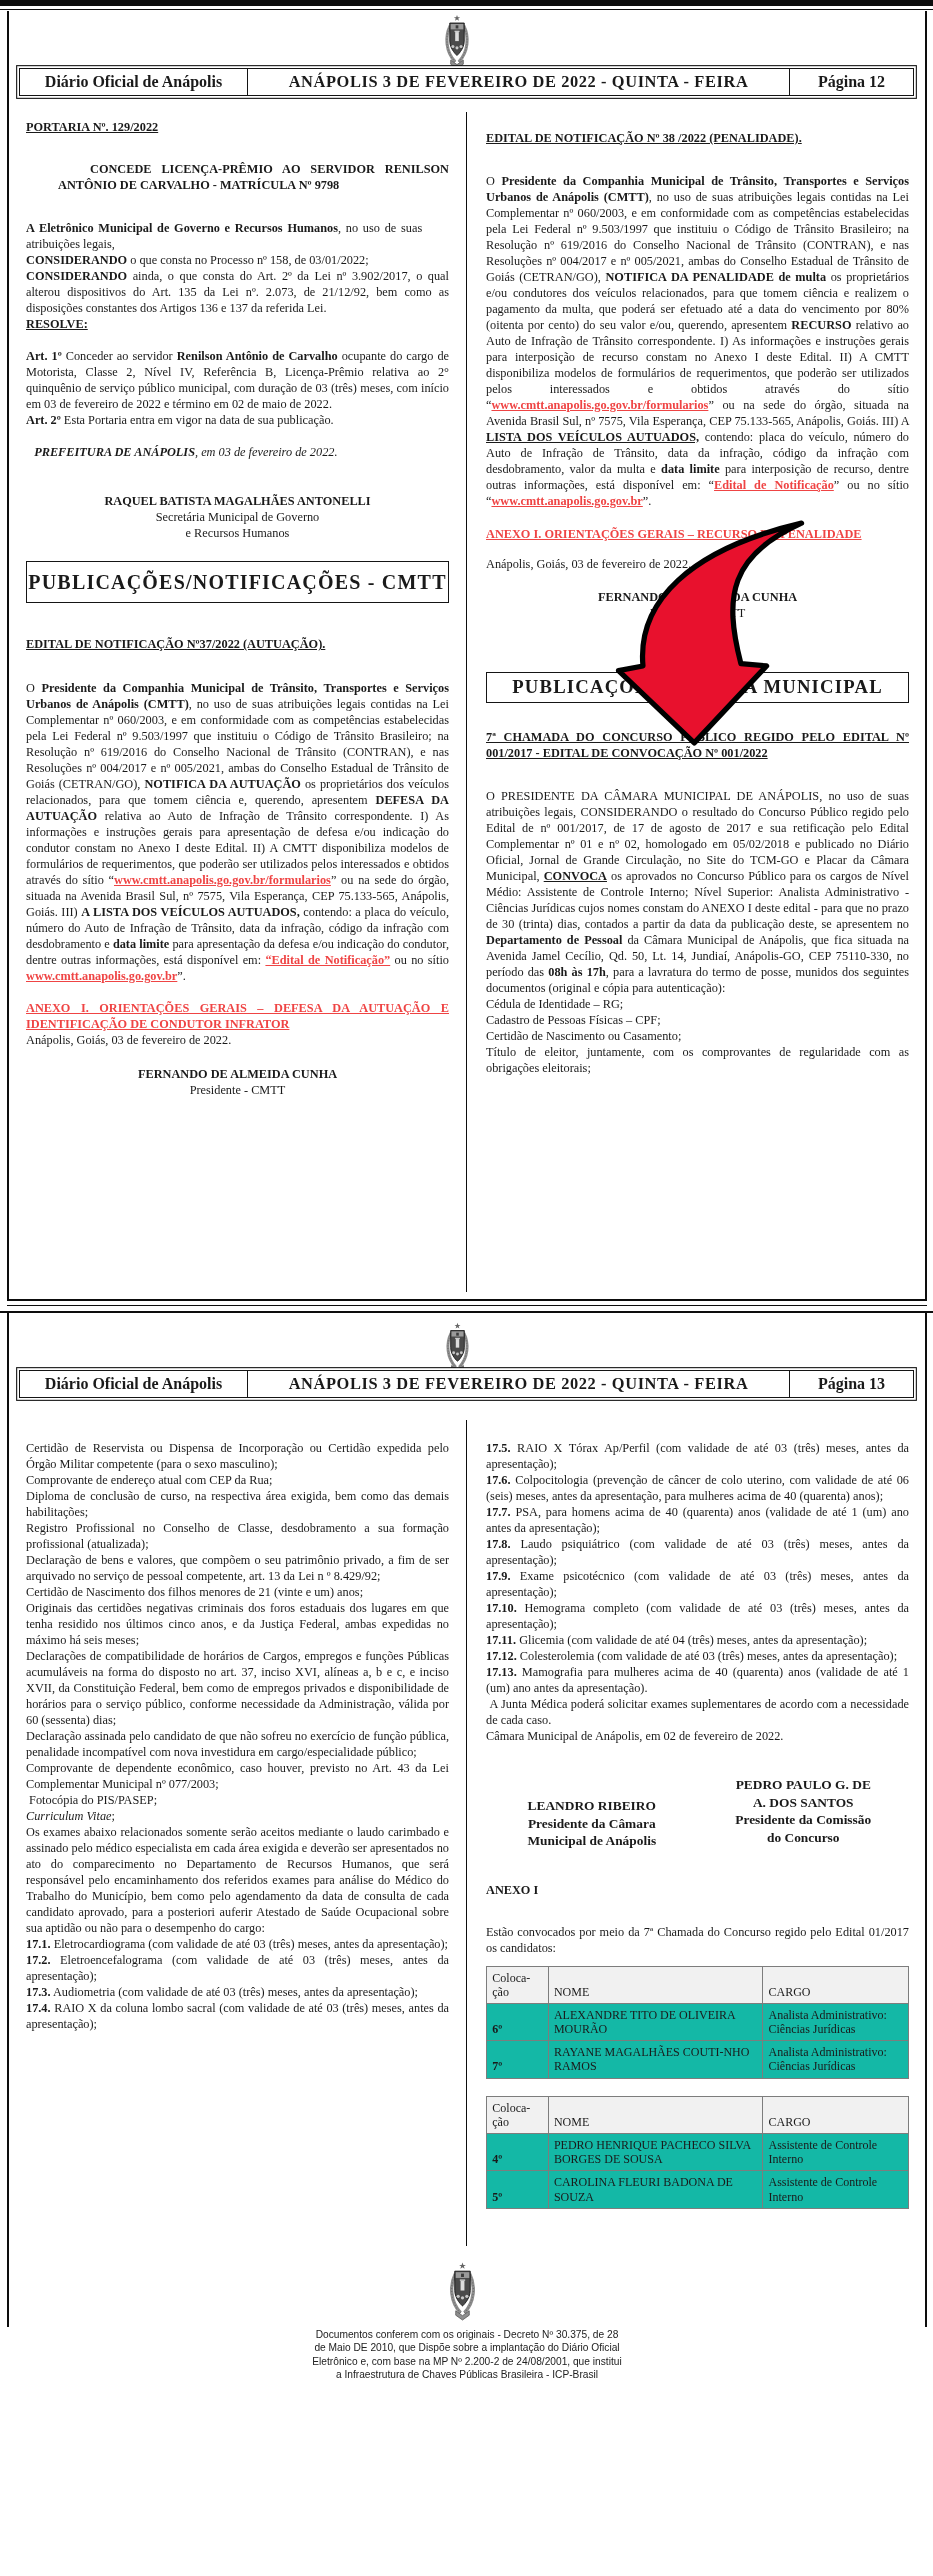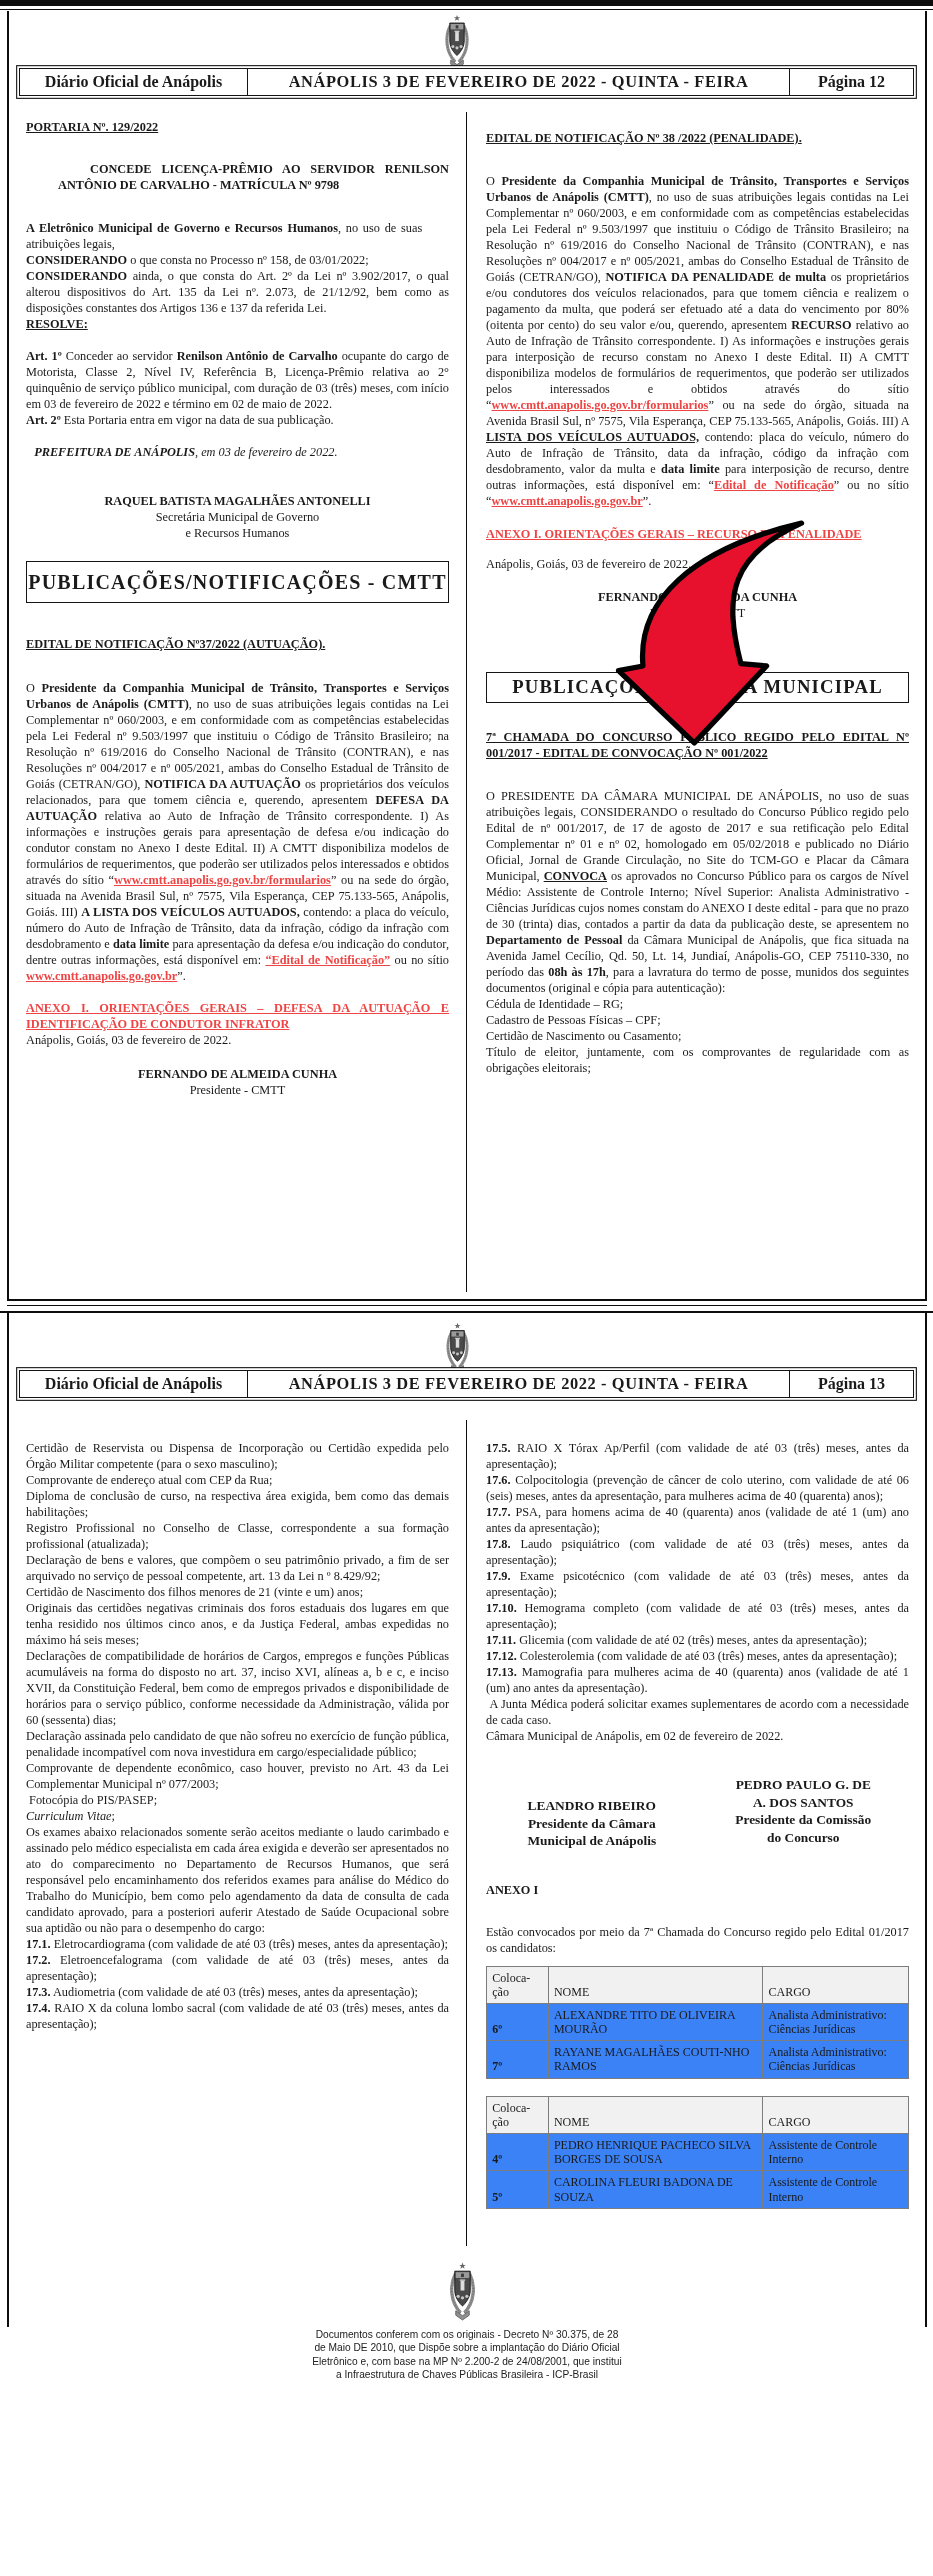--- a/index.html
+++ b/index.html
@@ -25,21 +25,21 @@
           justify-content:center;font-weight:bold;letter-spacing:1.2px;
           text-align:center;white-space:nowrap;}
   .sb{font-weight:bold}.su{text-decoration:underline}
   .sg{color:#ef4444}.si{font-style:italic}
   .sigrow{display:flex;font-weight:bold;font-size:13.4px;line-height:17.5px;text-align:center;}
   .sigcol{flex:1;padding:0 8.2px;}
   .sigl{padding-top:21px;}
   .doc-table{border-collapse:collapse;width:100%;font-size:12px;line-height:14.6px;}
   .doc-table th,.doc-table td{border:1.2px solid #7d7d7d;padding:3.5px 5.3px;text-align:left;}
   .doc-table th{background:#f1f1f1;font-weight:normal;vertical-align:bottom;}
-  .doc-table td{vertical-align:top;background:#3b82f6;}
+  .doc-table td{vertical-align:top;background:#14b8a6;}
   .doc-table th:first-child,.doc-table td:first-child{width:50px;}
   .doc-table th:nth-child(2),.doc-table td:nth-child(2){width:203px;}
   .doc-table td:first-child{vertical-align:bottom;font-weight:bold;}
   .emblem{position:absolute;}
   .footer-note{position:absolute;text-align:center;
       font-family:"Liberation Sans",sans-serif;font-size:10.2px;line-height:13.4px;color:#222;}
 </style>
 </head>
 <body>
 
@@ -141,21 +141,21 @@
   <div class="hbar" style="left:19px;top:61px;width:893px;height:26px;">
     <div class="hcell hc1">Diário Oficial de Anápolis</div>
     <div class="hcell hc2">ANÁPOLIS 3 DE FEVEREIRO DE 2022 - QUINTA - FEIRA</div>
     <div class="hcell hc3">Página 13</div>
   </div>
 
   <div class="pagecol" style="left:26px;top:110px;width:423px;">
       <div class="para" style="margin-top: 21px;"><span>Certidão de Reservista ou Dispensa de Incorporação ou Certidão expedida pelo Órgão Militar competente (para o sexo masculino);</span></div>
       <div class="para"><span>Comprovante de endereço atual com CEP da Rua;</span></div>
       <div class="para"><span>Diploma de conclusão de curso, na respectiva área exigida, bem como das demais habilitações;</span></div>
-      <div class="para"><span>Registro Profissional no Conselho de Classe, correspondente a sua formação profissional (atualizada);</span></div>
+      <div class="para"><span>Registro Profissional no Conselho de Classe, desdobramento a sua formação profissional (atualizada);</span></div>
       <div class="para"><span>Declaração de bens e valores, que compõem o seu patrimônio privado, a fim de ser arquivado no serviço de pessoal competente, art. 13 da Lei n º 8.429/92;</span></div>
       <div class="para"><span>Certidão de Nascimento dos filhos menores de 21 (vinte e um) anos;</span></div>
       <div class="para"><span>Originais das certidões negativas criminais dos foros estaduais dos lugares em que tenha residido nos últimos cinco anos, e da Justiça Federal, ambas expedidas no máximo há seis meses;</span></div>
       <div class="para"><span>Declarações de compatibilidade de horários de Cargos, empregos e funções Públicas acumuláveis na forma do disposto no art. 37, inciso XVI, alíneas a, b e c, e inciso XVII, da Constituição Federal, bem como de empregos privados e disponibilidade de horários para o serviço público, conforme necessidade da Administração, válida por 60 (sessenta) dias;</span></div>
       <div class="para"><span>Declaração assinada pelo candidato de que não sofreu no exercício de função pública, penalidade incompatível com nova investidura em cargo/especialidade público;</span></div>
       <div class="para"><span>Comprovante de dependente econômico, caso houver, previsto no Art. 43 da Lei Complementar Municipal nº 077/2003;</span></div>
       <div class="para"><span>&nbsp;Fotocópia do PIS/PASEP;</span></div>
       <div class="para"><span class="si">Curriculum Vitae</span><span>;</span></div>
       <div class="para"><span>Os exames abaixo relacionados somente serão aceitos mediante o laudo carimbado e assinado pelo médico especialista em cada área exigida e deverão ser apresentados no ato do comparecimento no Departamento de Recursos Humanos, que será responsável pelo encaminhamento dos referidos exames para análise do Médico do Trabalho do Município, bem como pelo agendamento da data de consulta de cada candidato aprovado, para a posteriori auferir Atestado de Saúde Ocupacional sobre sua aptidão ou não para o desempenho do cargo:</span></div>
       <div class="para"><span class="sb">17.1.</span><span> Eletrocardiograma (com validade de até 03 (três) meses, antes da apresentação);</span></div>
@@ -164,21 +164,21 @@
       <div class="para"><span class="sb">17.4.</span><span> RAIO X da coluna lombo sacral (com validade de até 03 (três) meses, antes da apresentação);</span></div>
     </div>
   <div class="rule" style="left:466px;top:111px;width:1.2px;height:826px;"></div>
   <div class="pagecol" style="left:486px;top:110px;width:423px;">
       <div class="para" style="margin-top: 21px;"><span class="sb">17.5.</span><span> RAIO X Tórax Ap/Perfil (com validade de até 03 (três) meses, antes da apresentação);</span></div>
       <div class="para"><span class="sb">17.6.</span><span> Colpocitologia (prevenção de câncer de colo uterino, com validade de até 06 (seis) meses, antes da apresentação, para mulheres acima de 40 (quarenta) anos);</span></div>
       <div class="para"><span class="sb">17.7.</span><span> PSA, para homens acima de 40 (quarenta) anos (validade de até 1 (um) ano antes da apresentação);</span></div>
       <div class="para"><span class="sb">17.8.</span><span> Laudo psiquiátrico (com validade de até 03 (três) meses, antes da apresentação);</span></div>
       <div class="para"><span class="sb">17.9.</span><span> Exame psicotécnico (com validade de até 03 (três) meses, antes da apresentação);</span></div>
       <div class="para"><span class="sb">17.10.</span><span> Hemograma completo (com validade de até 03 (três) meses, antes da apresentação);</span></div>
-      <div class="para"><span class="sb">17.11.</span><span> Glicemia (com validade de até 02 (três) meses, antes da apresentação);</span></div>
+      <div class="para"><span class="sb">17.11.</span><span> Glicemia (com validade de até 04 (três) meses, antes da apresentação);</span></div>
       <div class="para"><span class="sb">17.12.</span><span> Colesterolemia (com validade de até 03 (três) meses, antes da apresentação);</span></div>
       <div class="para"><span class="sb">17.13.</span><span> Mamografia para mulheres acima de 40 (quarenta) anos (validade de até 1 (um) ano antes da apresentação).</span></div>
       <div class="para"><span>&nbsp;A Junta Médica poderá solicitar exames suplementares de acordo com a necessidade de cada caso.</span></div>
       <div class="para"><span>Câmara Municipal de Anápolis, em 02 de fevereiro de 2022.</span></div>
       <div class="sigrow" style="margin-top: 32px;">
         <div class="sigcol sigl">
           <div>LEANDRO RIBEIRO</div>
           <div>Presidente da Câmara</div>
           <div>Municipal de Anápolis</div>
         </div>

